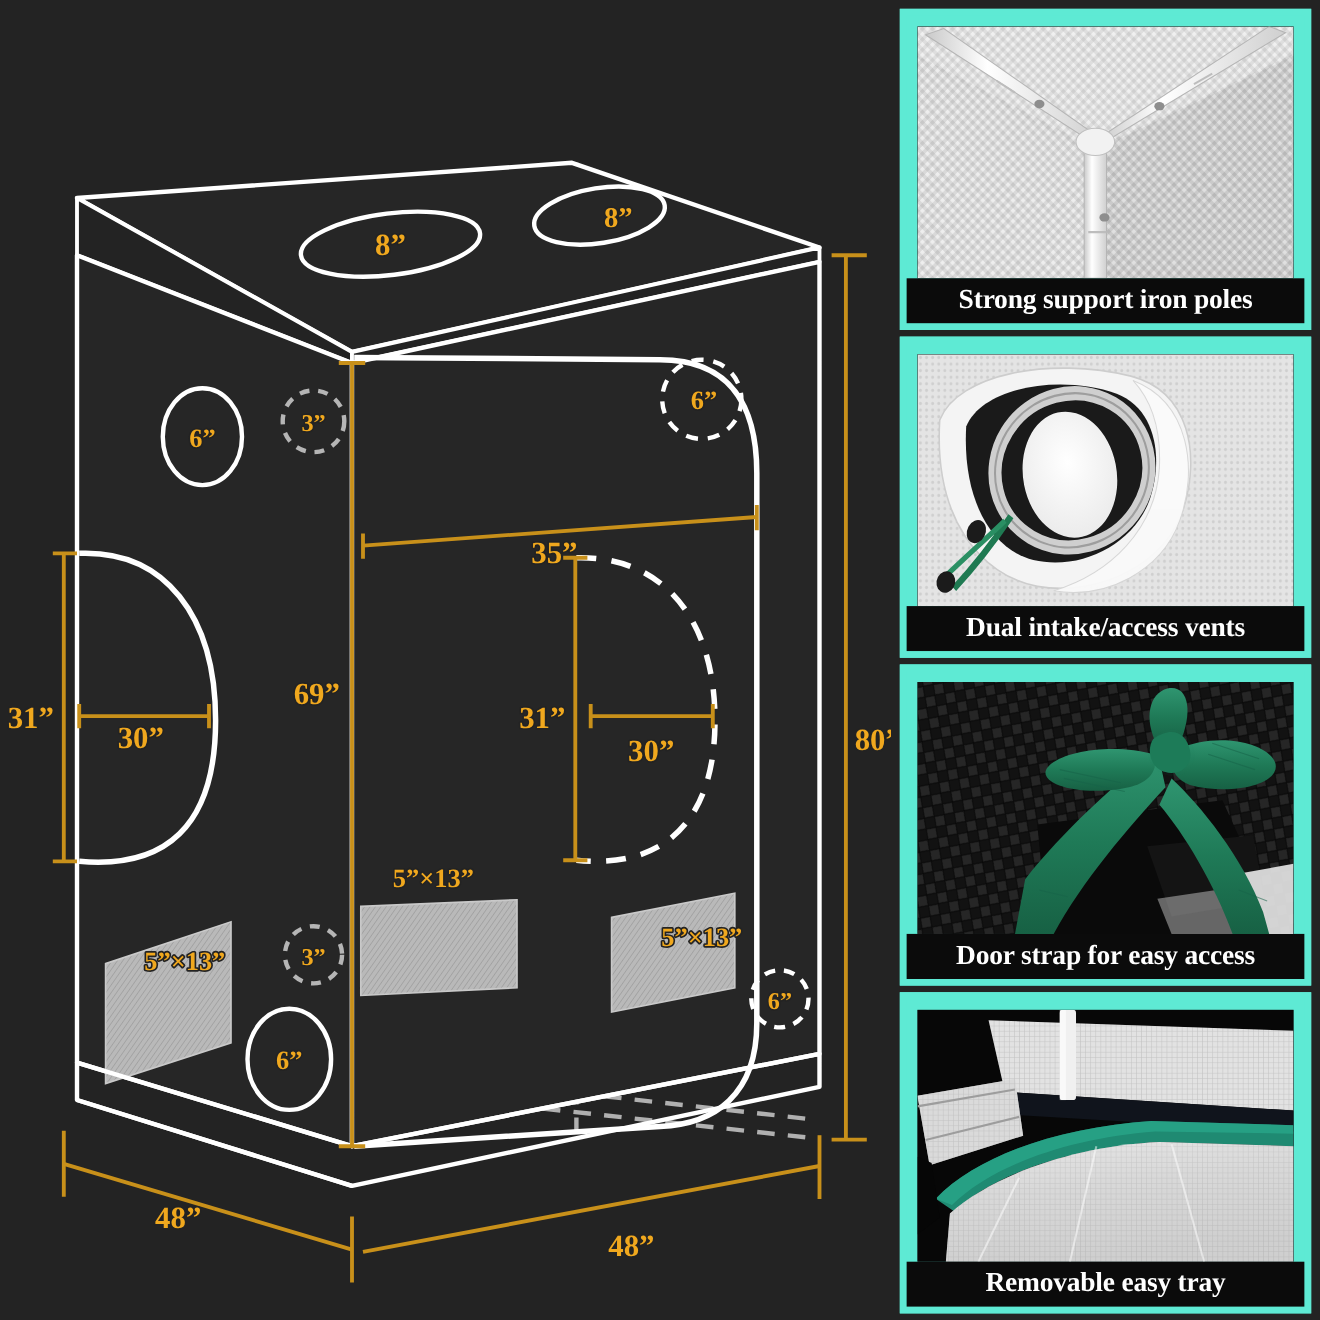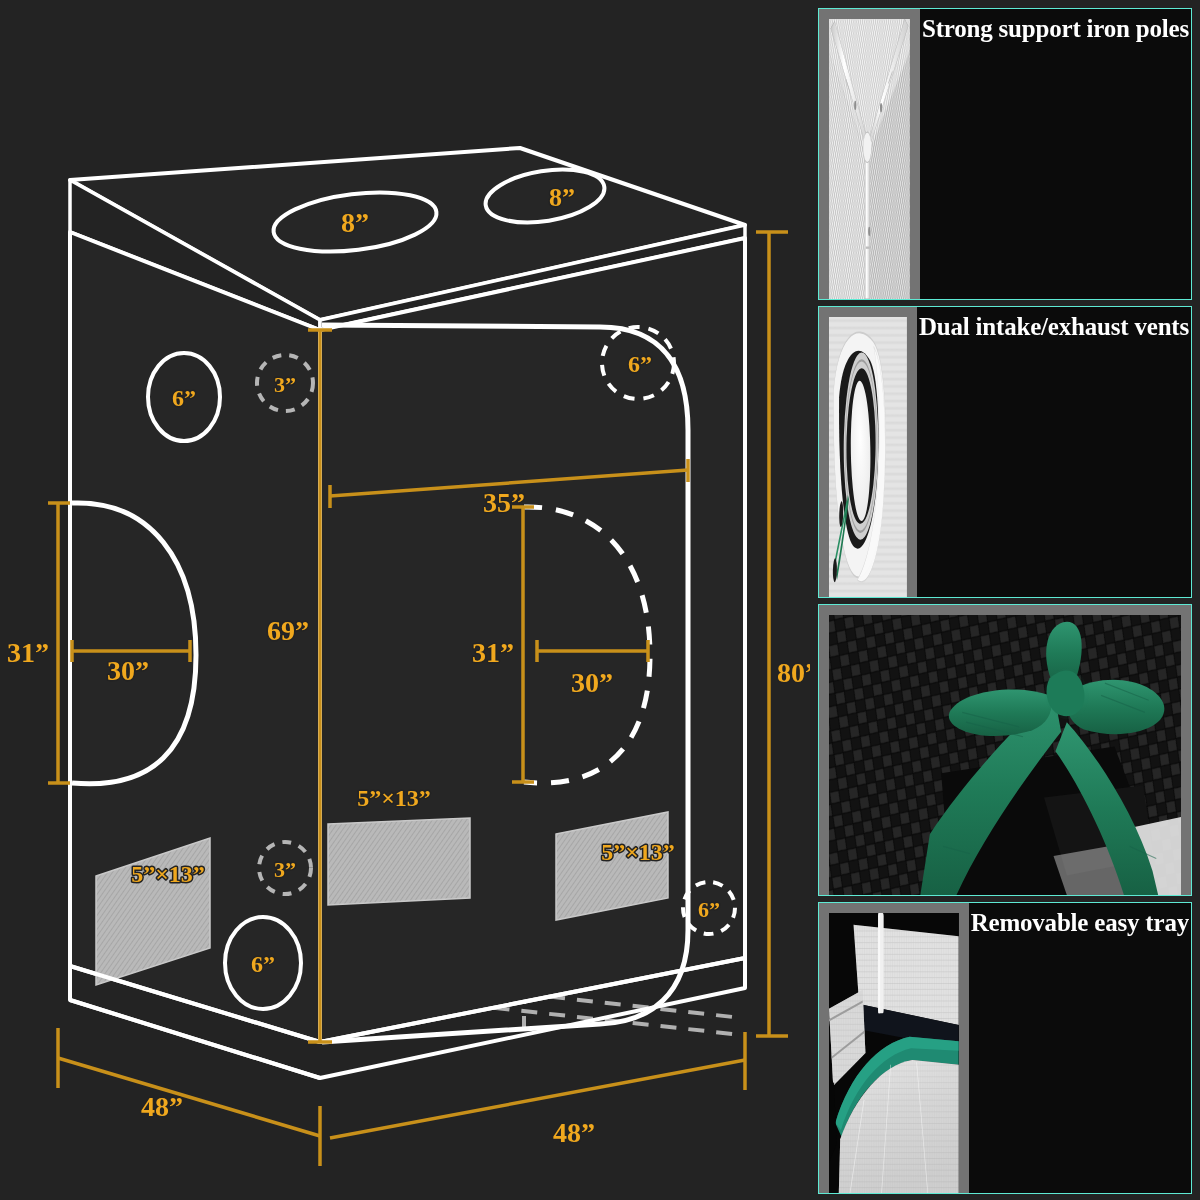--- a/index.html
+++ b/index.html
@@ -39,24 +39,24 @@
     width: 390px; height: 1200px;
     background: #232323;
     display: flex;
     flex-direction: column;
     padding: 8px 8px 6px 8px;
     gap: 6px;
   }
   .feature-card {
     position: relative;
     flex: 1 1 0;
-    background: #737373;
-    border: 1px solid #5eead4;
+    background: #5eead4;
+    border: 6px solid #5eead4;
     display: flex;
-    flex-direction: row;
+    flex-direction: column;
     overflow: hidden;
   }
   .feature-photo {
     position: relative;
     flex: 1 1 auto;
     overflow: hidden;
     margin: 10px 10px 0 10px;
     background: #111;
   }
   .feature-caption {
@@ -278,21 +278,21 @@
 
           <path d="M212 24 C268 44 276 106 258 152 C240 198 186 224 134 216
                    C190 200 234 160 238 104 C240 66 228 40 212 24 Z" fill="#fafafa" opacity="0.95" stroke="#d6d6d6" stroke-width="1"></path>
 
           <path d="M36 214 C60 190 76 170 92 148" stroke="#1f7a52" stroke-width="6" fill="none"></path>
           <path d="M24 206 C46 186 66 170 86 152" stroke="#2a8f63" stroke-width="5" fill="none"></path>
           <ellipse cx="58" cy="162" rx="9" ry="11" fill="#1b1b1b" transform="rotate(30 58 162)"></ellipse>
           <ellipse cx="28" cy="208" rx="9" ry="10" fill="#1b1b1b" transform="rotate(30 28 208)"></ellipse>
         </svg>
       </div>
-      <div class="feature-caption">Dual intake/exhaust vents</div>
+      <div class="feature-caption">Dual intake/access vents</div>
     </div>
 
     <div class="feature-card">
       <div class="feature-photo">
         <svg class="photo-svg" viewBox="0 0 370 230" preserveAspectRatio="none">
           <defs>
             <pattern id="diamond3" width="14" height="14" patternUnits="userSpaceOnUse" patternTransform="rotate(35)">
               <rect width="14" height="14" fill="#121212"></rect>
               <path d="M0 7 L7 0 L14 7 L7 14 Z" fill="#262626"></path>
               <path d="M0 7 L7 0 L14 7 L7 14 Z" fill="none" stroke="#090909" stroke-width="1"></path>
@@ -330,20 +330,21 @@
           <g stroke="#176349" stroke-width="1" opacity="0.55">
             <path d="M140 80 L200 92"></path>
               <path d="M144 88 L204 100"></path>
             <path d="M290 56 L336 70"></path>
               <path d="M286 66 L332 80"></path>
             <path d="M120 190 L148 196"></path>
               <path d="M316 190 L344 200"></path>
           </g>
         </svg>
       </div>
+      <div class="feature-caption">Door strap for easy access</div>
     </div>
 
     <div class="feature-card">
       <div class="feature-photo">
         <svg class="photo-svg" viewBox="0 0 370 240" preserveAspectRatio="none">
           <defs>
             <pattern id="mesh4" width="5" height="5" patternUnits="userSpaceOnUse">
               <rect width="5" height="5" fill="#dcdcdc"></rect>
               <path d="M0 0 L0 5 M0 0 L5 0" stroke="#b4b4b4" stroke-width="1"></path>
             </pattern>

